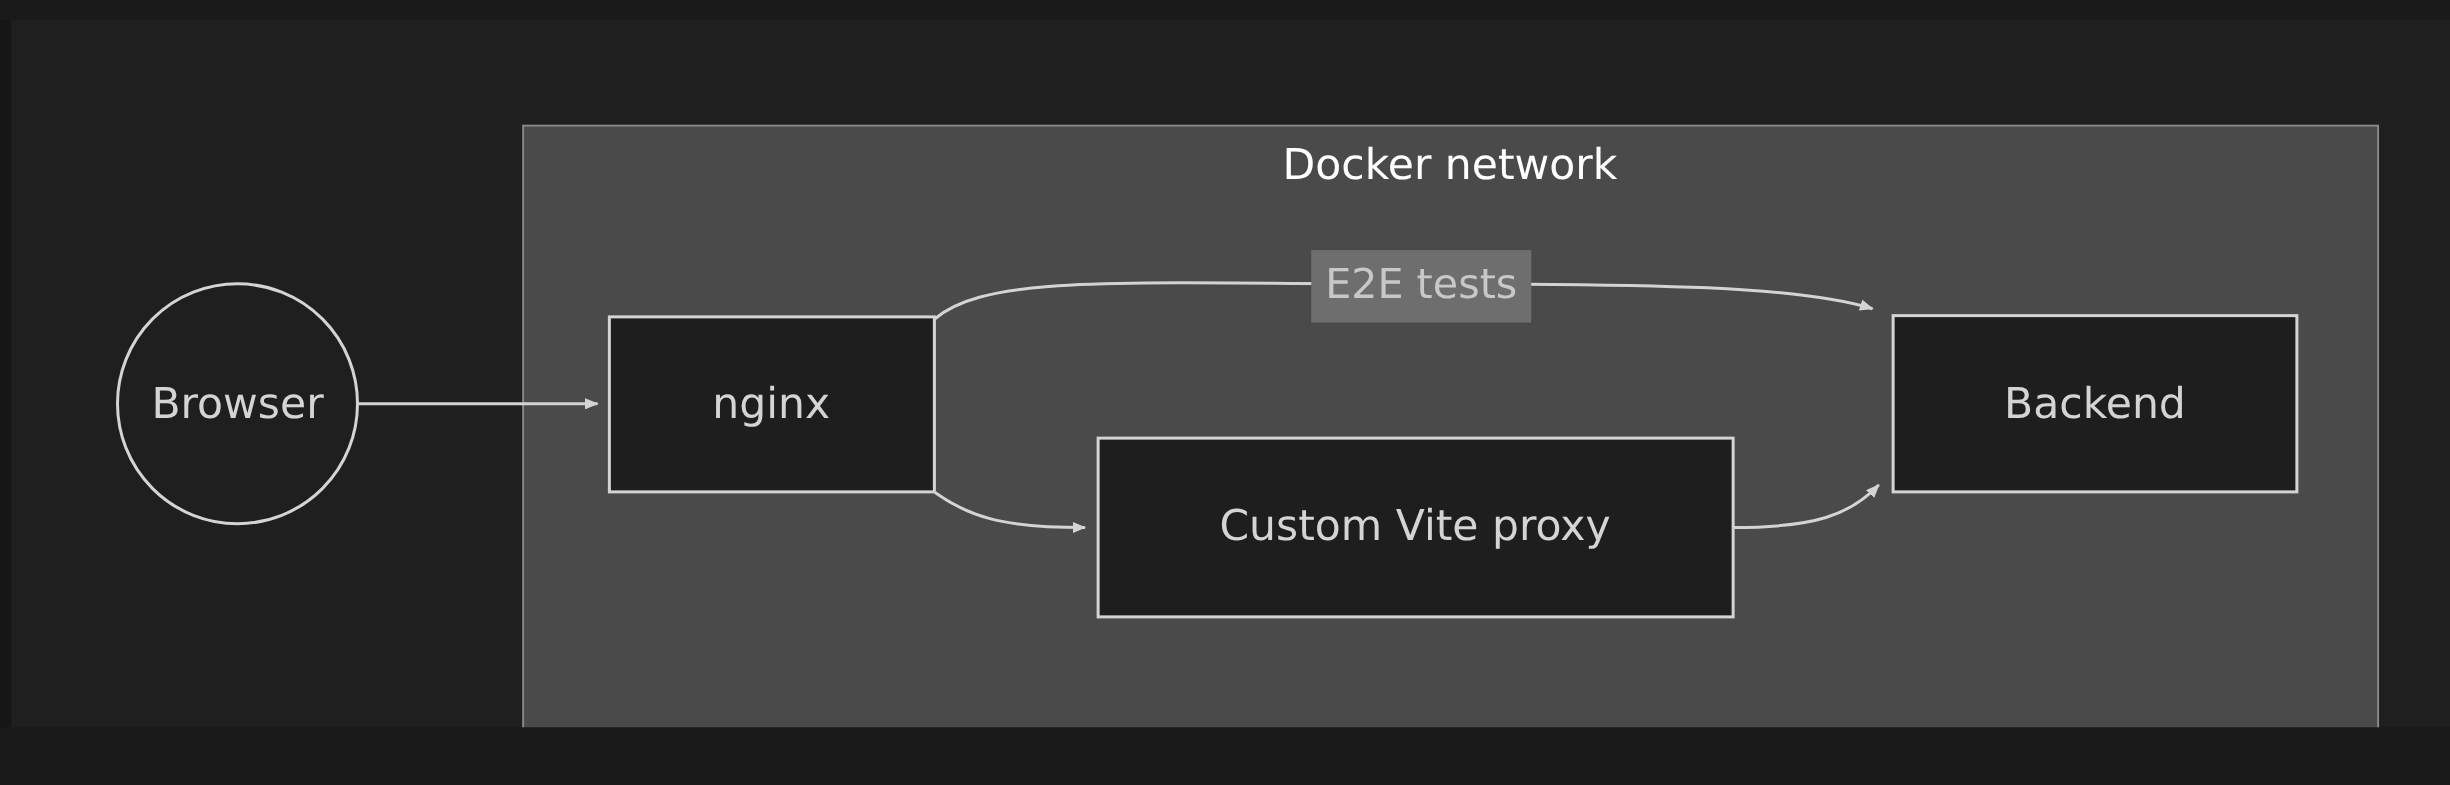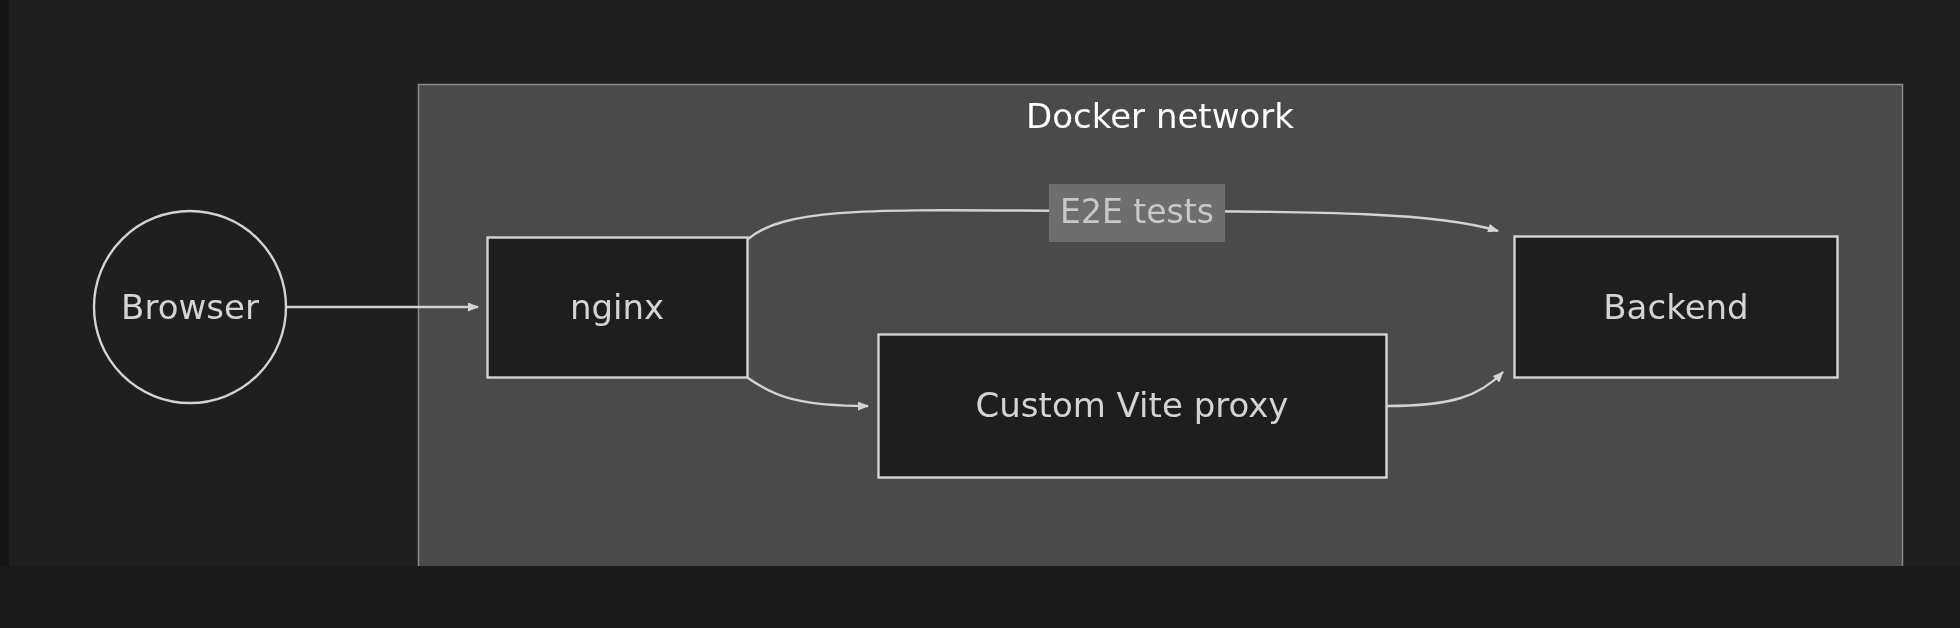--- a/index.html
+++ b/index.html
@@ -8,20 +8,21 @@
     padding: 0;
     background: #1a1a1a;
   }
   #canvas {
     position: relative;
     width: 1960px;
     height: 566px;
     background: #1f1f1f;
     overflow: hidden;
     font-family: "DejaVu Sans", "Liberation Sans", sans-serif;
+    margin-top: 16px;
   }
   
   #left-gutter {
     position: absolute;
     left: 0; top: 0;
     width: 9px; height: 628px;
     background: #161616;
   }
   #diagram-svg {
     position: absolute;

